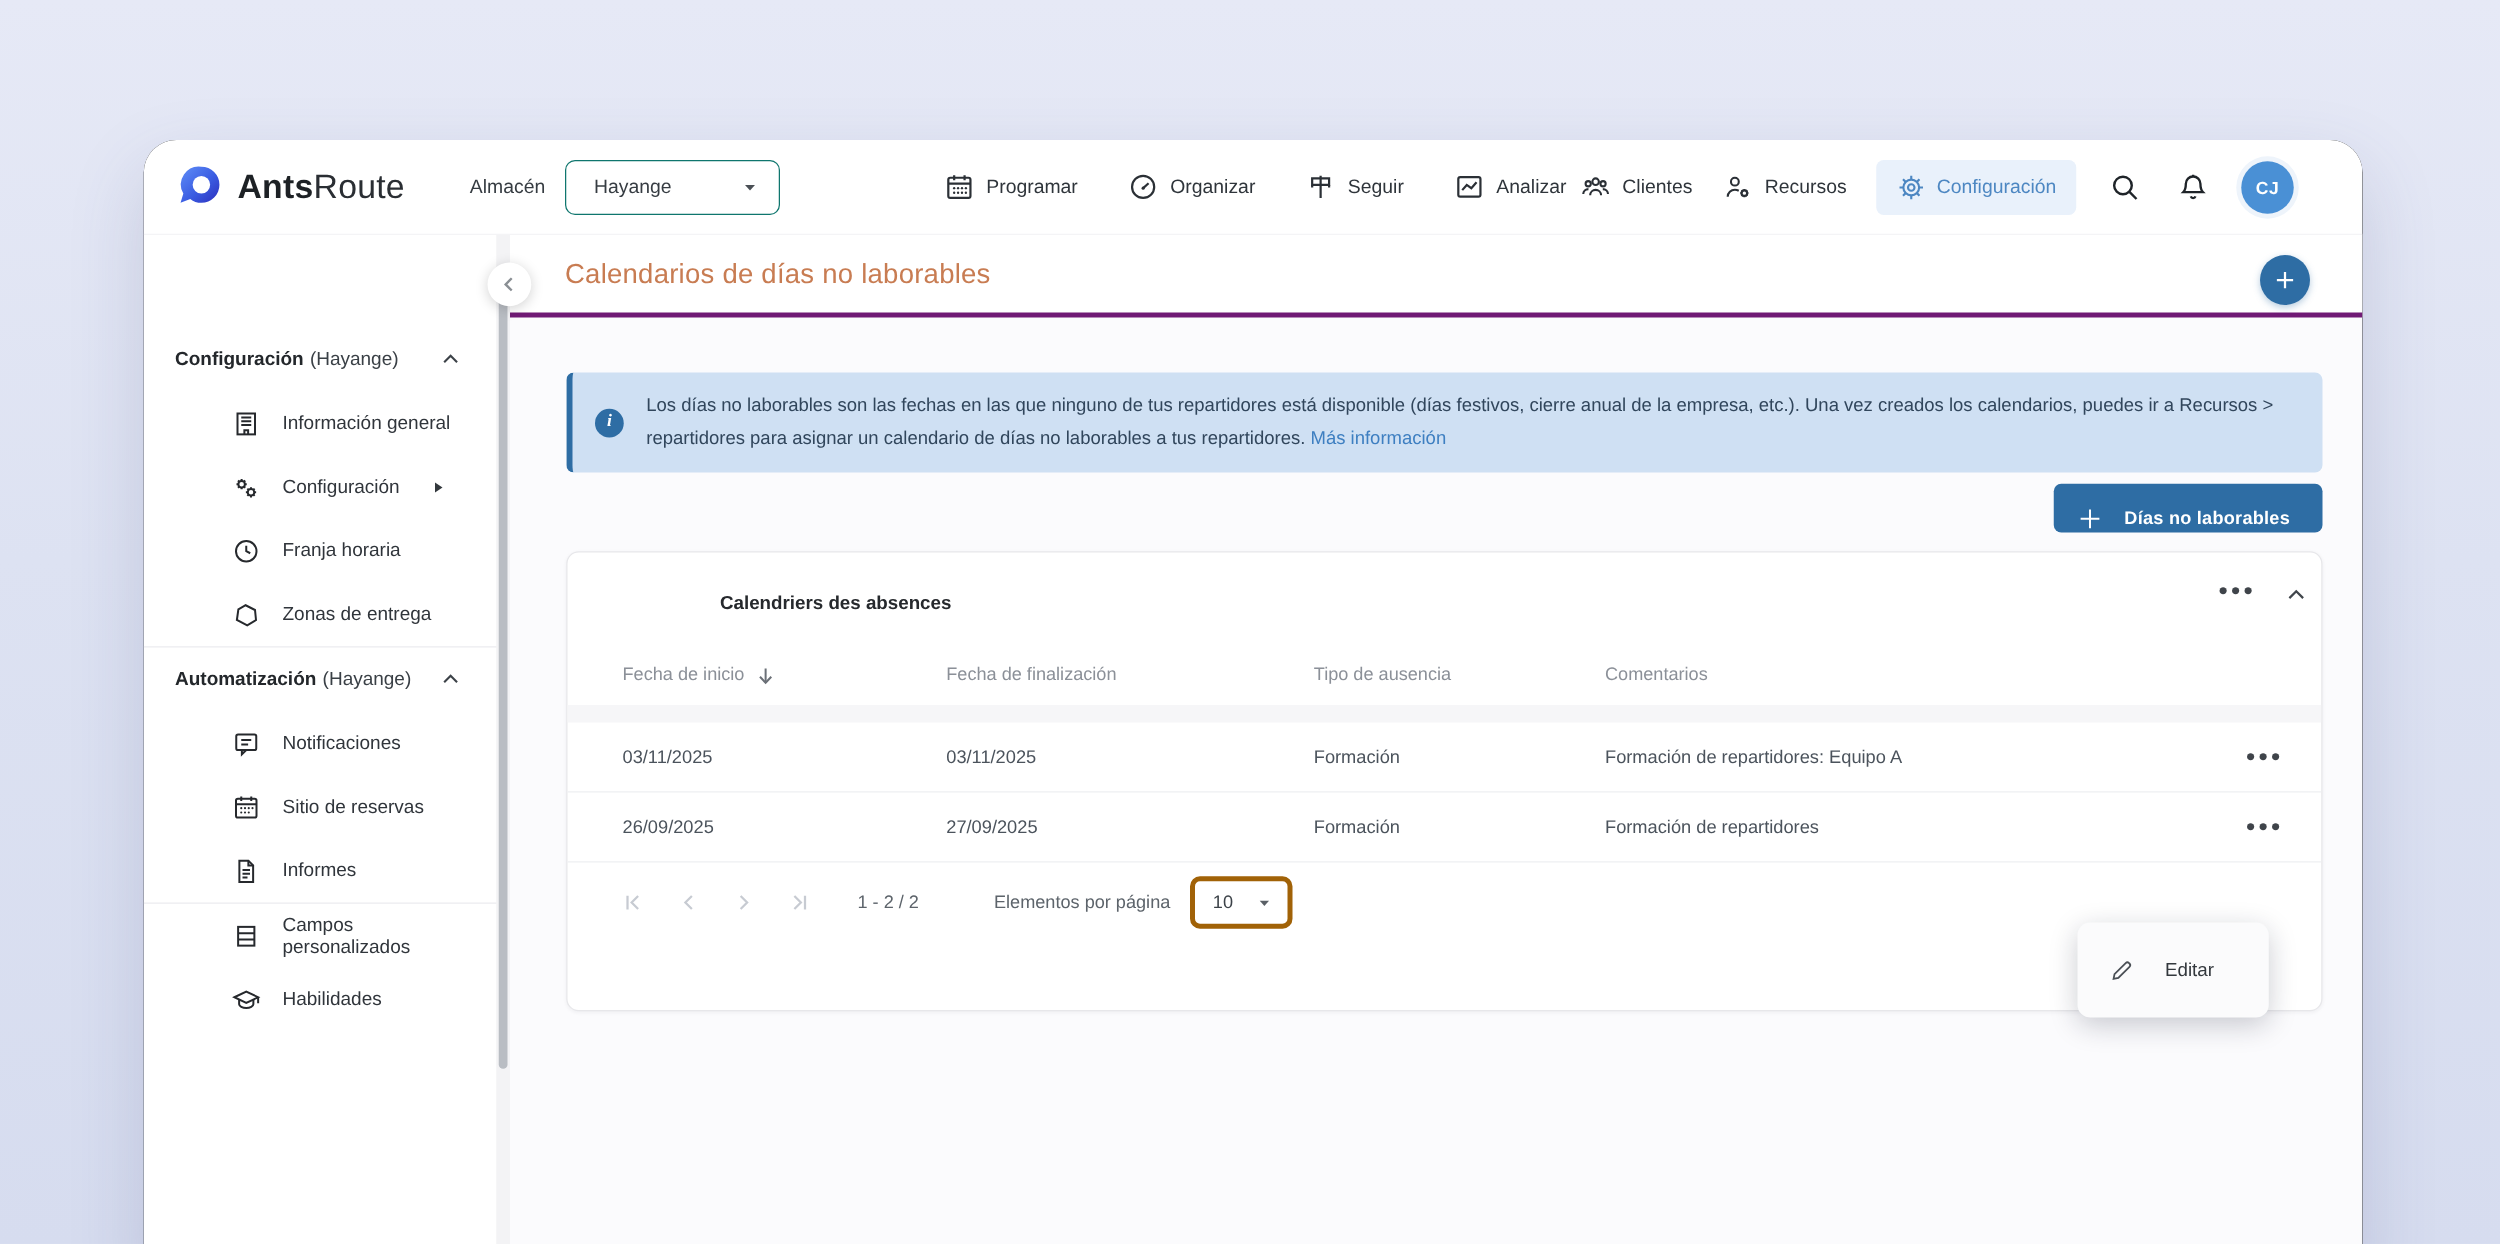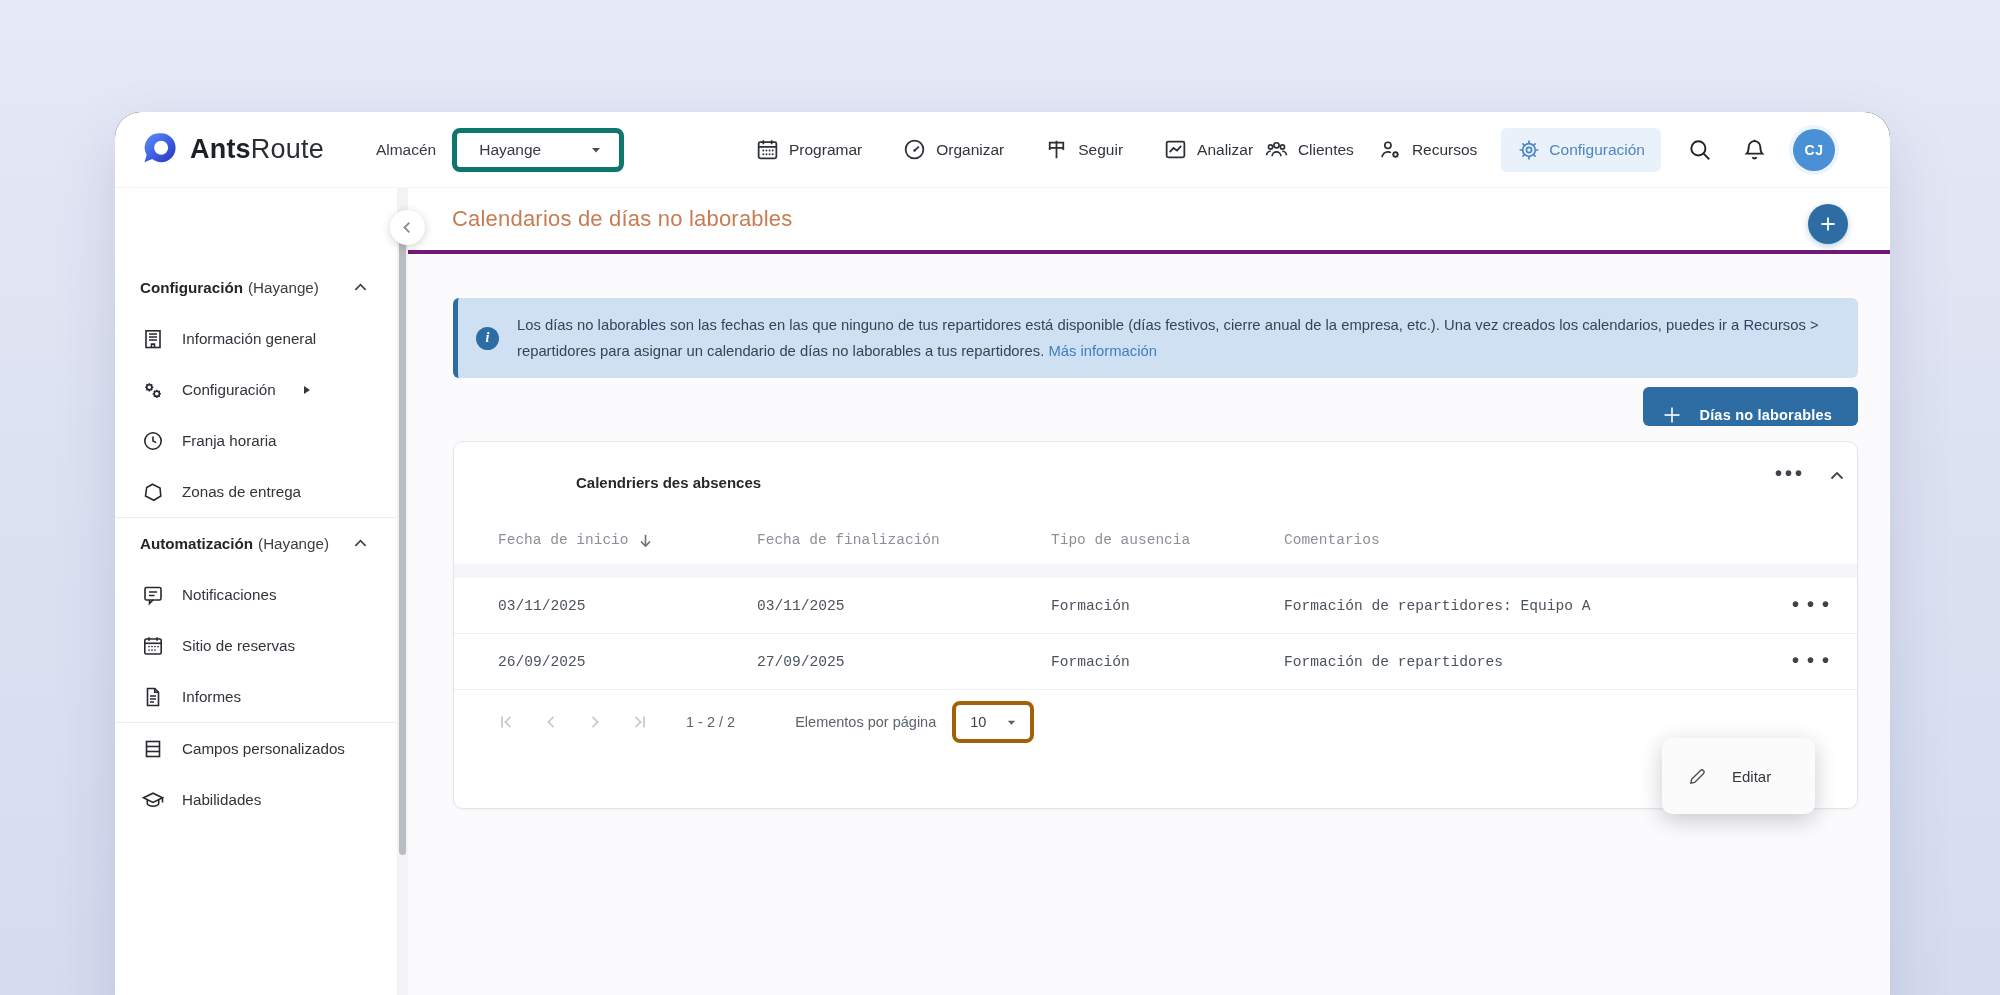--- a/index.html
+++ b/index.html
@@ -14,21 +14,21 @@
     overflow:hidden; }
 
   
   .navbar { position:absolute; left:0; top:0; right:0; height:76px; background:#fff;
     display:flex; align-items:center; padding:0 55px 0 25px; border-bottom:1px solid #f4f4f6; z-index:30;}
   .logo { display:flex; align-items:center; gap:10px; }
   .logo-text { font-size:27px; color:#1d2125; letter-spacing:.2px; }
   .logo-text b { font-weight:800; }
   .logo-text span.light { font-weight:400; color:#2a2e33; }
   .wh-label { margin-left:52px; font-size:15.5px; color:#363c42; }
-  .wh-select { margin-left:16px; width:172px; height:44px; border:5px solid #0f766e; border-radius:8px;
+  .wh-select { margin-left:16px; width:172px; height:44px; border:1px solid #0f766e; border-radius:8px;
     display:flex; align-items:center; justify-content:space-between; padding:0 16px 0 22px;
     font-size:15.5px; color:#363c42; cursor:pointer; background:#fff; }
   .nav-center { position:absolute; left:640px; display:flex; align-items:center; gap:40px; }
   .nav-item { display:flex; align-items:center; gap:9px; font-size:15.5px; color:#2f353b; cursor:pointer; white-space:nowrap; }
   .nav-right { margin-left:auto; display:flex; align-items:center; gap:24px; }
   .nav-pill { display:flex; align-items:center; gap:8px; font-size:15.5px; color:#4d87c2;
     background:#e9f1fb; padding:10px 16px; border-radius:6px; cursor:pointer; white-space:nowrap;}
   .icon-btn { width:30px; height:30px; display:flex; align-items:center; justify-content:center; cursor:pointer; color:#23272c;}
   .avatar { width:42px; height:42px; border-radius:50%; background:#4a90d5; color:#fff;
     display:flex; align-items:center; justify-content:center; font-size:14px; font-weight:700;
@@ -37,21 +37,21 @@
   
   .body-row { position:absolute; top:76px; left:0; right:0; bottom:0; display:flex; }
 
   
   .sidebar { width:293px; position:relative; background:#fff; padding-top:74px; flex:none; }
   .sb-row { height:51px; display:flex; align-items:center; padding-left:25px; padding-right:44px; position:relative; }
   .sb-section { font-size:15.2px; color:#23272b; cursor:pointer; }
   .sb-section .bold { font-weight:700; }
   .sb-section .suffix { font-weight:400; color:#3a4046; margin-left:5px; }
   .sb-chevron { position:absolute; right:40px; color:#3c4248; }
-  .sb-item { gap:16px; font-size:15.2px; color:#30353b; cursor:pointer; }
+  .sb-item { gap:16px; font-size:15.2px; color:#30353b; cursor:pointer;margin-left:44px; }
   .sb-item .sb-icon { width:26px; height:26px; color:#26292d; flex:none; display:flex; align-items:center; justify-content:center;}
   .sb-divider { height:1px; background:#ececf0; margin:0; }
   .sb-submenu-arrow { margin-left:10px; color:#33383d; }
   .sb-info { margin-left:7px; color:#3a4046; }
   .sb-scrollbar { position:absolute; right:0; top:0; bottom:0; width:11px; background:#f3f3f5; }
   .sb-thumb { position:absolute; left:2px; right:2px; top:42px; height:625px; background:#b9bdc3; border-radius:4px; }
 
   
   .content { flex:1; position:relative; background:#fbfbfd; }
   .content-header { position:relative; height:66px; background:#fff; border-bottom:4px solid #701a75;
@@ -82,21 +82,21 @@
     cursor:pointer; font-family:inherit; letter-spacing:.2px; }
 
   
   .table-card { margin-top:15px; background:#fff; border:1px solid #e7e7ea; border-radius:10px;
     box-shadow:0 1px 3px rgba(30,35,60,.05); height:368px; position:relative; overflow:hidden; }
   .tc-header { height:74px; display:flex; align-items:center; padding:6px 0 0 122px; position:relative; }
   .tc-title { font-size:15px; font-weight:700; color:#26292d; }
   .tc-dots { position:absolute; right:52px; top:24px; color:#3f444a; letter-spacing:3px; font-size:20px;
     font-weight:700; cursor:pointer; line-height:14px;}
   .tc-collapse { position:absolute; right:12px; top:26px; color:#41464c; cursor:pointer; }
-  .t-grid { display:grid; grid-template-columns:259px 294px 233px 1fr 90px; padding-left:44px; align-items:center;font-family:Liberation Mono, monospace; }
+  .t-grid { display:grid; grid-template-columns:259px 294px 233px 1fr 90px; padding-left:44px; align-items:center; }
   .tc-cols { height:48px; font-size:14.5px; color:#8b9098; }
   .tc-cols .col { display:flex; align-items:center; gap:8px; cursor:pointer; }
   .sort-icon { color:#6b7077; }
   .t-stripe { height:14px; background:#f6f6f8; }
   .t-row { height:56px; font-size:14.6px; color:#4b535c; border-bottom:1px solid #eef0f2; }
   .t-row:first-of-type { border-top:1px solid #eef0f2; }
   .row-dots { color:#3f444a; letter-spacing:3px; font-size:20px; font-weight:700; cursor:pointer;
     justify-self:center; line-height:10px; }
   .tc-pagination { height:64px; display:flex; align-items:center; padding-left:44px; font-size:14.5px; color:#5d646b; }
   .pg-btn { width:18px; height:18px; color:#c7cbd2; margin-right:26px; cursor:default; }

